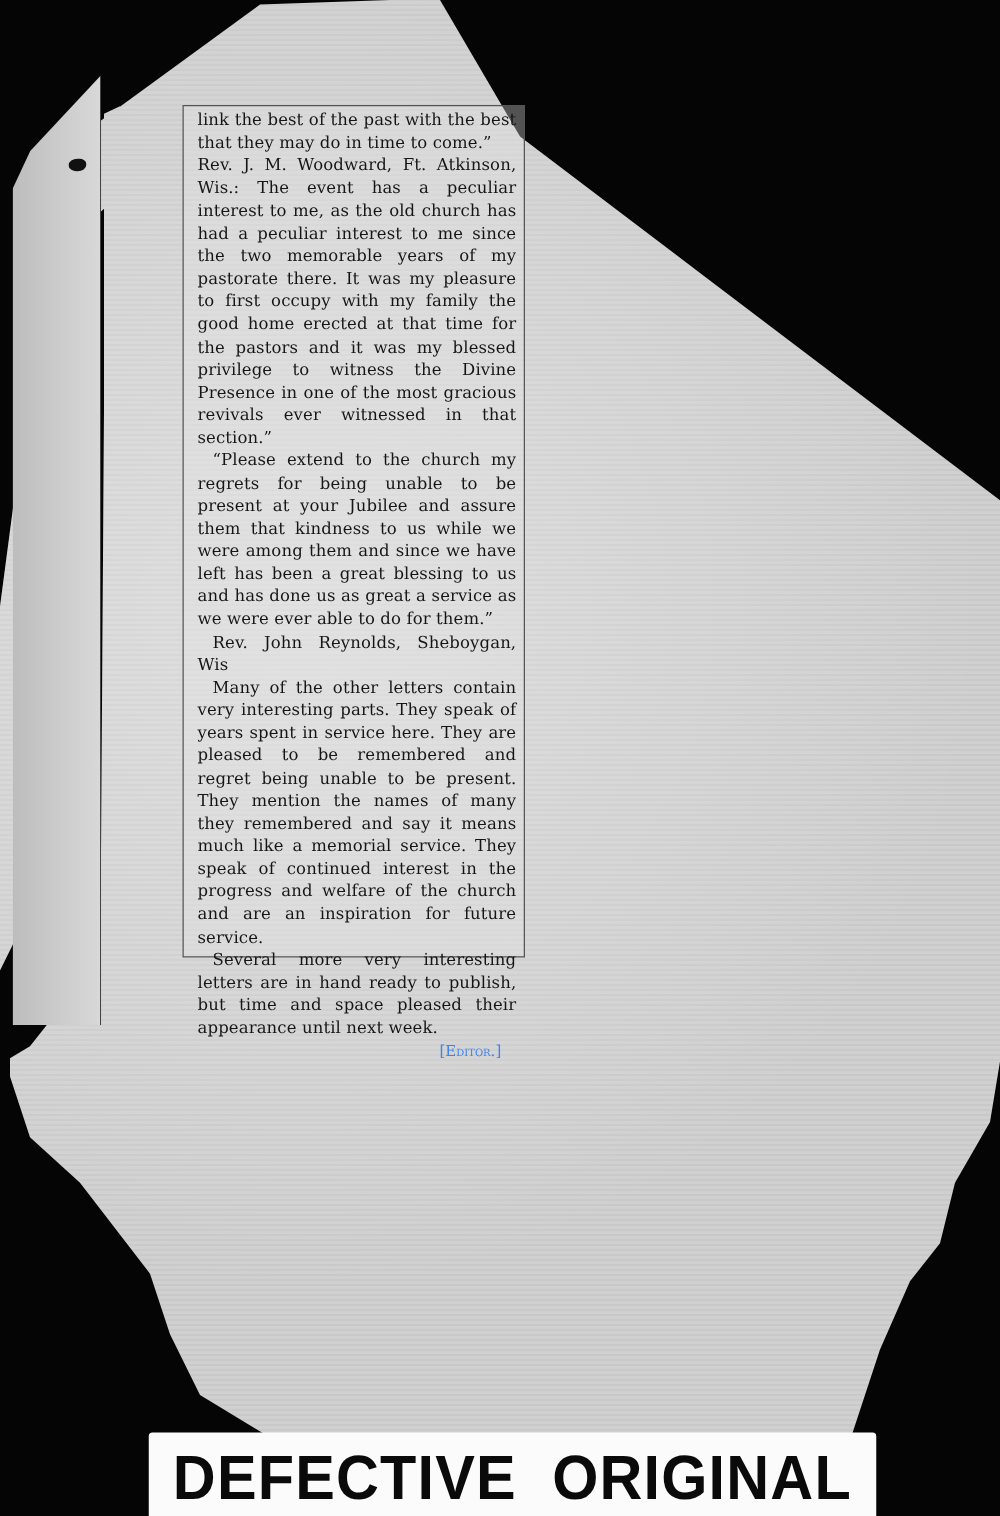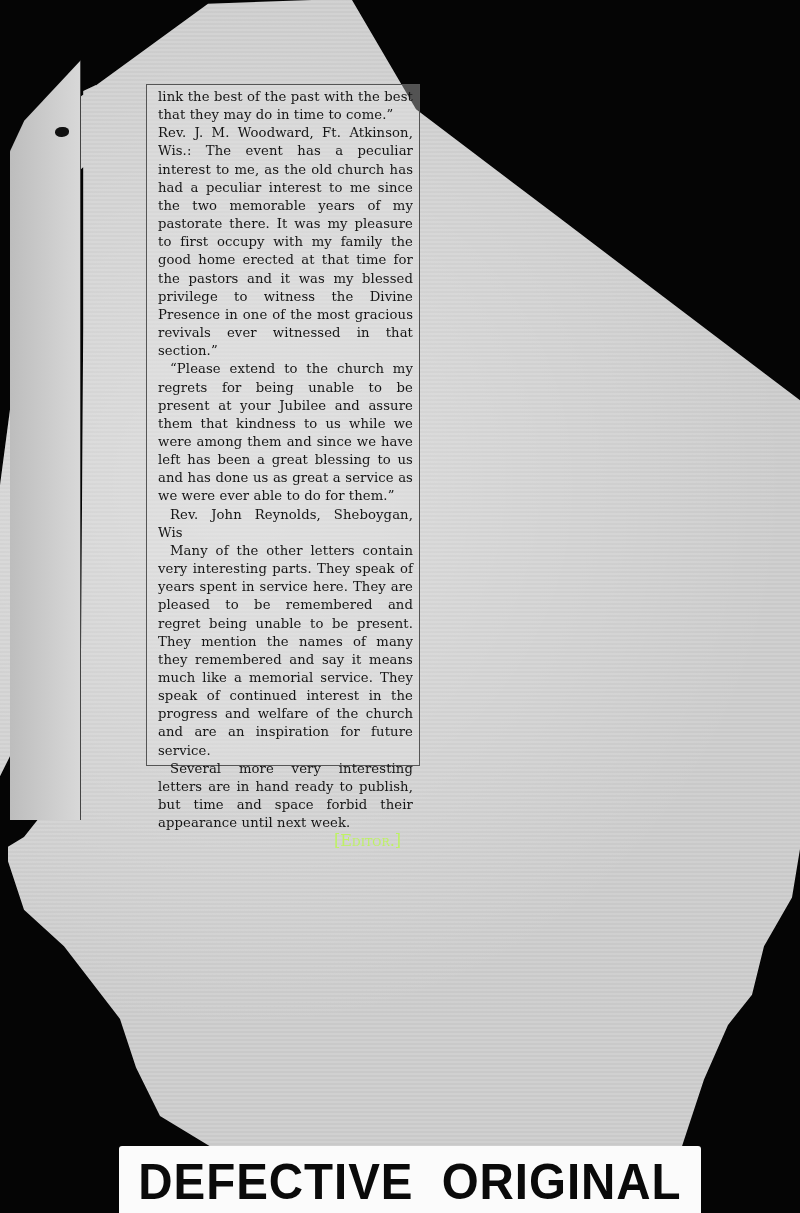--- a/index.html
+++ b/index.html
@@ -34,21 +34,21 @@
       box-sizing:border-box;
       padding:3px 6px 0 11px;
       background:rgba(230,230,230,0.35);
       margin-left:48px;
     }
     .clipping p {
       margin:0; font-size:13.2px; line-height:18.15px; color:#151515;
       text-align:justify; letter-spacing:0.1px;
     }
     .clipping p.indent { text-indent:12px; }
-    .sig { display:flex; justify-content:space-between; font-size:16px; line-height:18px; color:#bef264; }
+    .sig { display:flex; justify-content:space-between; font-size:12px; line-height:18px; color:#3b82f6; }
     .sig .editor { font-variant:small-caps; padding-right:12px; }
     .blot {
       position:absolute; left:55px; top:127px; width:14px; height:10px;
       background:#111; border-radius:50% 40% 50% 45%;
     }
     .banner {
       position:absolute; left:119px; top:1146px; width:582px; height:71px;
       background:#fbfbfb; border-radius:3px;
       display:flex; align-items:center; justify-content:center;
     }
@@ -64,21 +64,21 @@
 <div class="paper"></div>
 <div class="strip"></div>
 <div class="blot"></div>
 
 <div class="clipping">
   <p>link the best of the past with the best that they may do in time to come.”</p>
   <p>Rev. J. M. Woodward, Ft. Atkinson, Wis.: The event has a peculiar interest to me, as the old church has had a peculiar interest to me since the two memorable years of my pastorate there. It was my pleasure to first occupy with my family the good home erected at that time for the pastors and it was my blessed privilege to witness the Divine Presence in one of the most gracious revivals ever witnessed in that section.”</p>
   <p class="indent">“Please extend to the church my regrets for being unable to be present at your Jubilee and assure them that kindness to us while we were among them and since we have left has been a great blessing to us and has done us as great a service as we were ever able to do for them.”</p>
   <p class="indent">Rev. John Reynolds, Sheboygan, Wis</p>
   <p class="indent">Many of the other letters contain very interesting parts. They speak of years spent in service here. They are pleased to be remembered and regret being unable to be present. They mention the names of many they remembered and say it means much like a memorial service. They speak of continued interest in the progress and welfare of the church and are an inspiration for future service.</p>
-  <p class="indent">Several more very interesting letters are in hand ready to publish, but time and space forbid their appearance until next week.</p>
+  <p class="indent">Several more very interesting letters are in hand ready to publish, but time and space pleased their appearance until next week.</p>
   <div class="sig">
     <span></span>
     <span class="editor">[Editor.]</span>
   </div>
 </div>
 
 <div class="banner">
   <span>DEFECTIVE  ORIGINAL</span>
 </div>
 

